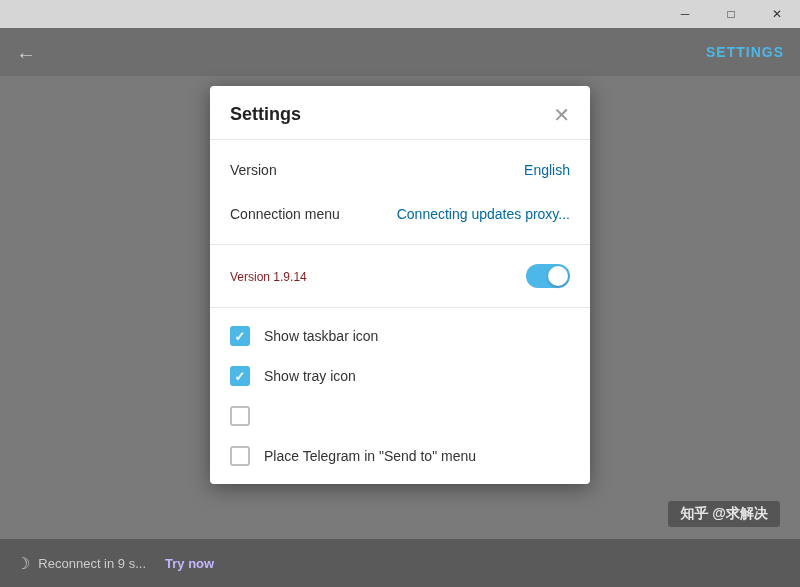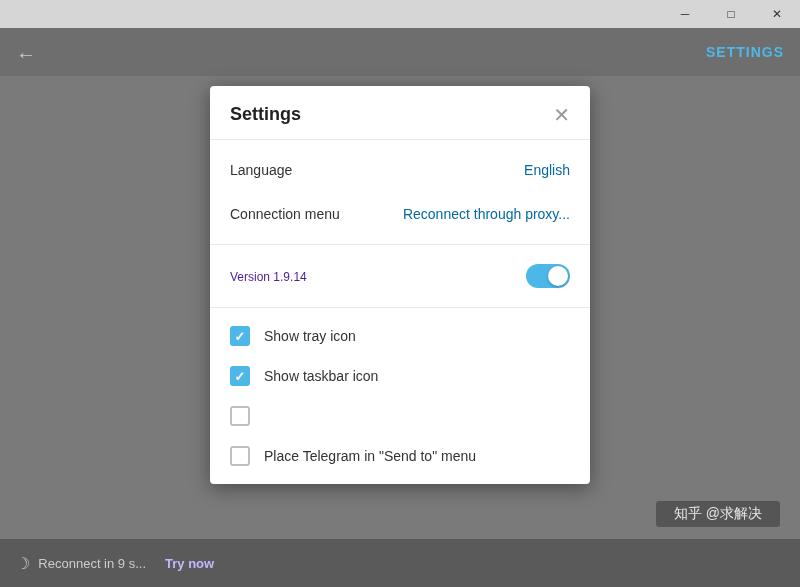--- a/index.html
+++ b/index.html
@@ -102,23 +102,23 @@
       font-weight: bold;
     }
 
     
     .watermark {
       position: absolute;
       bottom: 60px;
       right: 20px;
       color: rgba(255,255,255,0.85);
       font-size: 14px;
-      font-weight: 400;
+      font-weight: 700;
       background: rgba(0,0,0,0.3);
-      padding: 4px 18px;
+      padding: 4px 12px;
       border-radius: 3px;
     }
 
     
     .modal-overlay {
       position: absolute;
       top: 48px; left: 0; right: 0; bottom: 48px;
       display: flex;
       align-items: flex-start;
       justify-content: center;
@@ -169,21 +169,21 @@
       justify-content: space-between;
       padding: 11px 20px;
       min-height: 44px;
     }
     .setting-label {
       font-size: 14px;
       color: #333;
     }
     .setting-label-sub {
       font-size: 12px;
-      color: #4c1d95;
+      color: #7f1d1d;
       margin-top: 2px;
     }
     .setting-label-group {
       display: flex;
       flex-direction: column;
     }
     .setting-link {
       color: #0369a1;
       font-size: 14px;
       cursor: pointer;
@@ -279,50 +279,50 @@
   <div class="modal-overlay">
     <div class="dialog">
 
       <div class="dialog-header">
         <span class="dialog-title">Settings</span>
         <button class="dialog-close">✕</button>
       </div>
 
       <div class="dialog-section">
         <div class="setting-row">
-          <span class="setting-label">Language</span>
+          <span class="setting-label">Version</span>
           <span class="setting-link">English</span>
         </div>
         <div class="setting-row">
           <span class="setting-label">Connection menu</span>
-          <span class="setting-link">Reconnect through proxy...</span>
+          <span class="setting-link">Connecting updates proxy...</span>
         </div>
       </div>
 
       <div class="dialog-section">
         <div class="setting-row">
           <div class="setting-label-group">
             <span class="setting-label-sub">Version 1.9.14</span>
           </div>
           <div class="toggle">
             <div class="toggle-track on">
               <div class="toggle-thumb"></div>
             </div>
           </div>
         </div>
       </div>
 
       <div class="dialog-section">
         <div class="checkbox-row">
           <div class="custom-checkbox checked"></div>
-          <span class="checkbox-label">Show tray icon</span>
+          <span class="checkbox-label">Show taskbar icon</span>
         </div>
         <div class="checkbox-row">
           <div class="custom-checkbox checked"></div>
-          <span class="checkbox-label">Show taskbar icon</span>
+          <span class="checkbox-label">Show tray icon</span>
         </div>
         <div class="checkbox-row">
           <div class="custom-checkbox unchecked"></div>
         </div>
         <div class="checkbox-row">
           <div class="custom-checkbox unchecked"></div>
           <span class="checkbox-label">Place Telegram in "Send to" menu</span>
         </div>
       </div>
 

